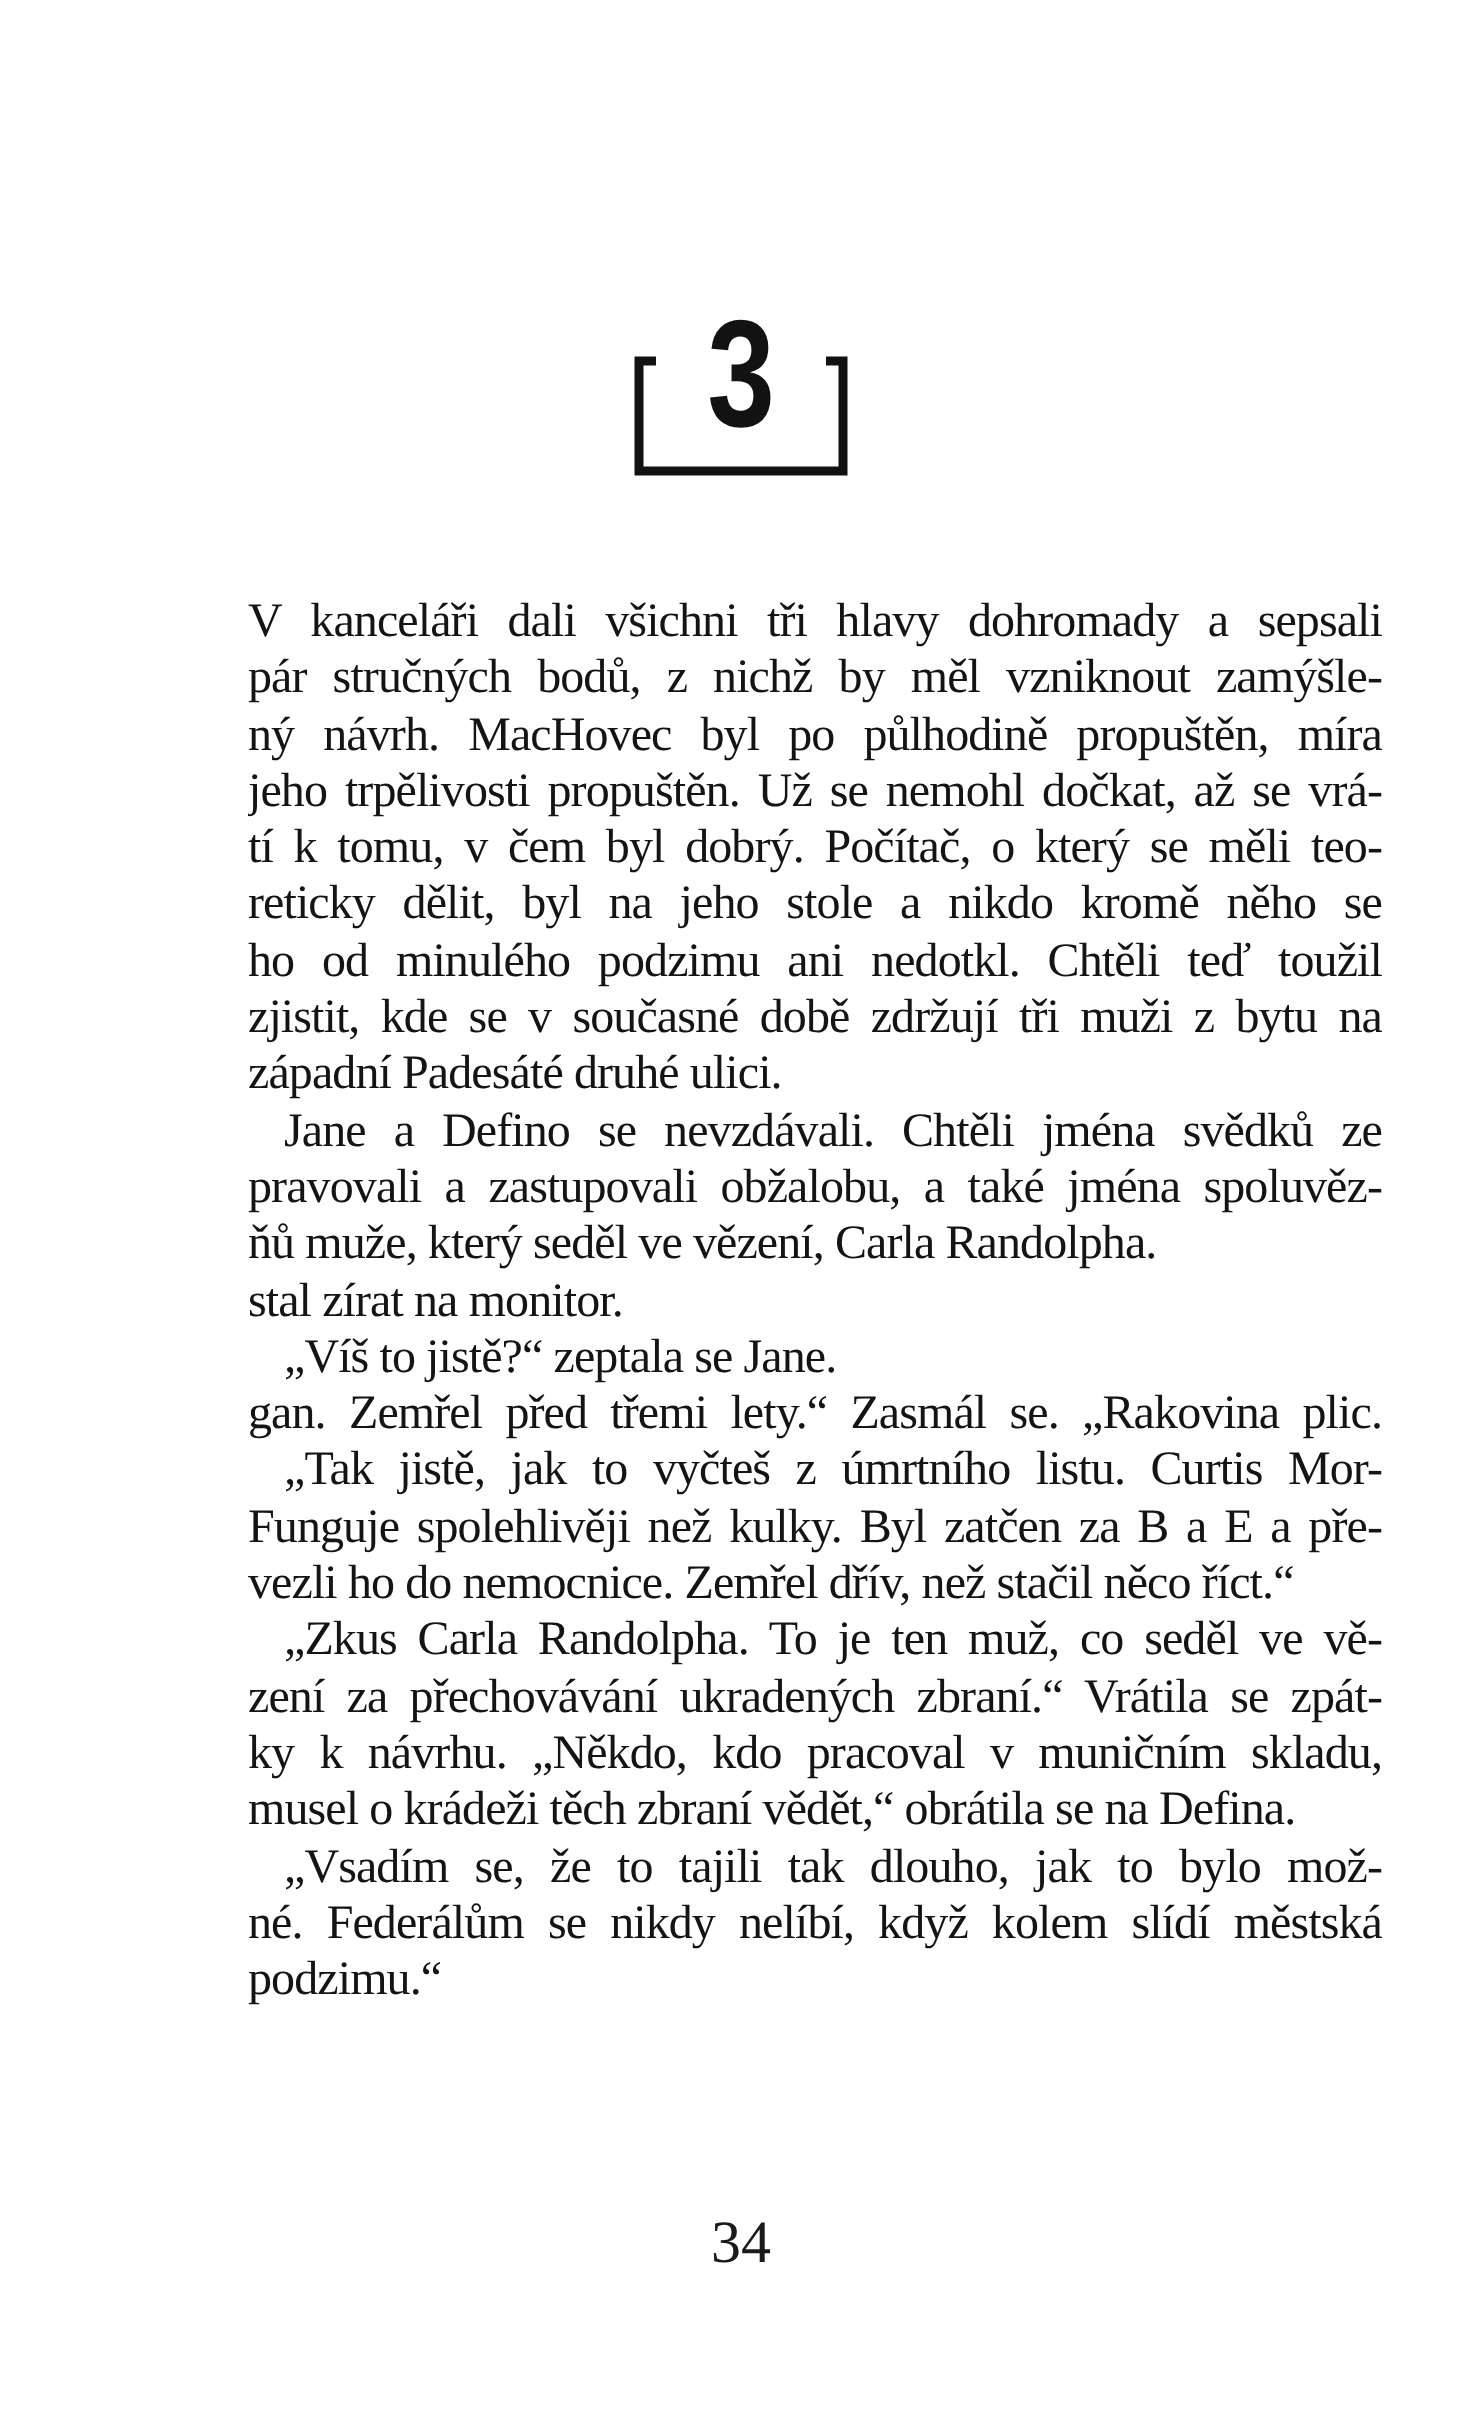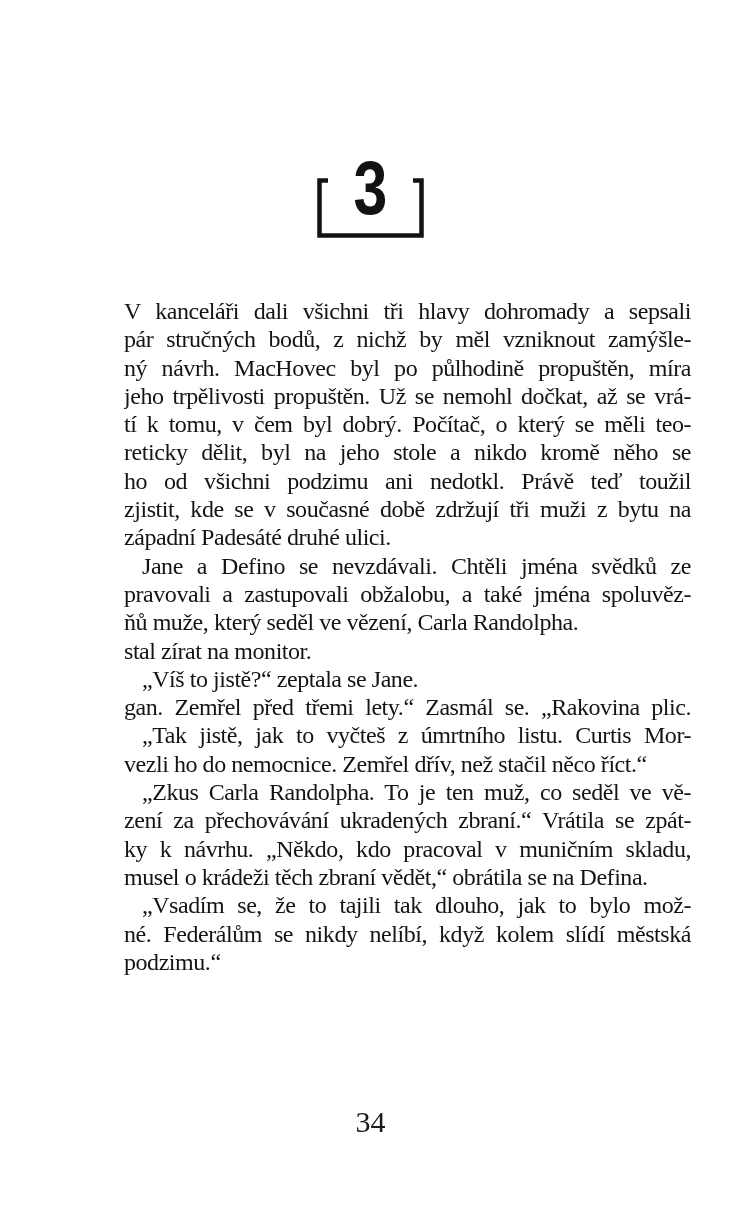--- a/index.html
+++ b/index.html
@@ -98,38 +98,39 @@
   </div>
 
   <div class="text-block">
       <div>
         <div class="line">V kanceláři dali všichni tři hlavy dohromady a sepsali</div>
         <div class="line">pár stručných bodů, z nichž by měl vzniknout zamýšle-</div>
         <div class="line">ný návrh. MacHovec byl po půlhodině propuštěn, míra</div>
         <div class="line">jeho trpělivosti propuštěn. Už se nemohl dočkat, až se vrá-</div>
         <div class="line">tí k tomu, v čem byl dobrý. Počítač, o který se měli teo-</div>
         <div class="line">reticky dělit, byl na jeho stole a nikdo kromě něho se</div>
-        <div class="line">ho od všichni podzimu ani nedotkl. Právě teď toužil</div>
+        <div class="line">ho od minulého podzimu ani nedotkl. Chtěli teď toužil</div>
         <div class="line">zjistit, kde se v současné době zdržují tři muži z bytu na</div>
         <div class="line last">západní Padesáté druhé ulici.</div>
       </div>
       <div>
         <div class="line indent">Jane a Defino se nevzdávali. Chtěli jména svědků ze</div>
         <div class="line">pravovali a zastupovali obžalobu, a také jména spoluvěz-</div>
         <div class="line last">ňů muže, který seděl ve vězení, Carla Randolpha.</div>
       </div>
       <div>
         <div class="line last">stal zírat na monitor.</div>
       </div>
       <div>
         <div class="line last indent">„Víš to jistě?“ zeptala se Jane.</div>
       </div>
       <div>
         <div class="line">gan. Zemřel před třemi lety.“ Zasmál se. „Rakovina plic.</div>
         <div class="line indent">„Tak jistě, jak to vyčteš z úmrtního listu. Curtis Mor-</div>
+        <div class="line">Funguje spolehlivěji než kulky. Byl zatčen za B a E a pře-</div>
         <div class="line last">vezli ho do nemocnice. Zemřel dřív, než stačil něco říct.“</div>
       </div>
       <div>
         <div class="line indent">„Zkus Carla Randolpha. To je ten muž, co seděl ve vě-</div>
         <div class="line">zení za přechovávání ukradených zbraní.“ Vrátila se zpát-</div>
         <div class="line">ky k návrhu. „Někdo, kdo pracoval v muničním skladu,</div>
         <div class="line last">musel o krádeži těch zbraní vědět,“ obrátila se na Defina.</div>
       </div>
       <div>
         <div class="line indent">„Vsadím se, že to tajili tak dlouho, jak to bylo mož-</div>

